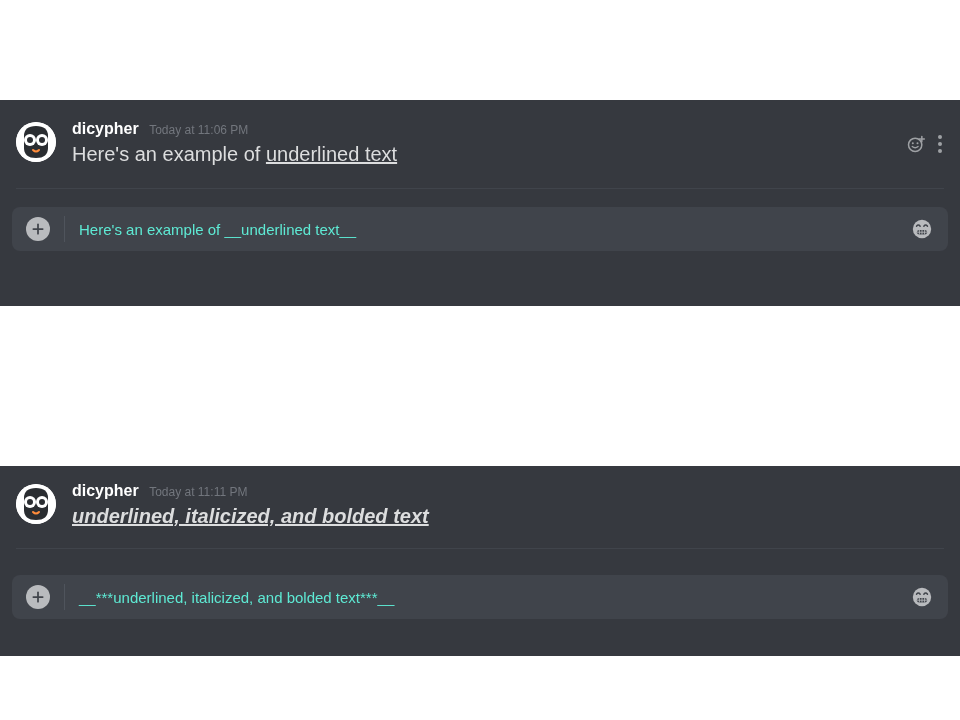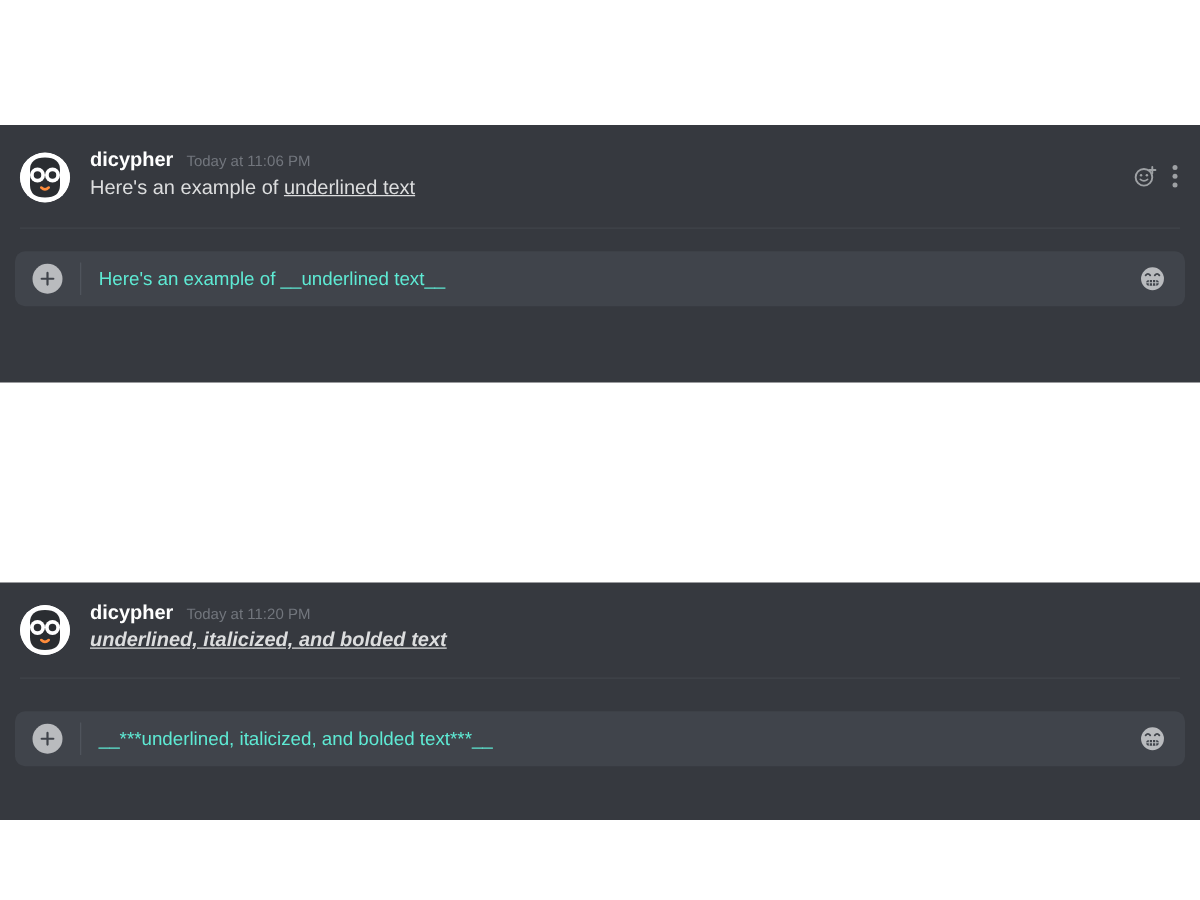--- a/index.html
+++ b/index.html
@@ -44,21 +44,21 @@
     font-size:16px;
   }
   .timestamp {
     color:#72767d;
     font-size:12px;
     font-weight:500;
     margin-left:6px;
   }
   .msg-body {
     color:#dcddde;
-    font-size:16px;
+    font-size:20px;
     line-height:1.4;
   }
   .msg-body u { text-decoration:underline; }
   .msg-body .uib { text-decoration:underline; font-style:italic; font-weight:700; }
 
   .divider {
     height:1px;
     background:#40444b;
     margin:0 16px;
   }
@@ -222,21 +222,21 @@
         <circle cx="14" cy="18" r="6" fill="#ffffff"></circle>
         <circle cx="26" cy="18" r="6" fill="#ffffff"></circle>
         <circle cx="14" cy="18" r="3" fill="#2a2d31"></circle>
         <circle cx="26" cy="18" r="3" fill="#2a2d31"></circle>
         <path d="M17 28 Q20 31 23 28" stroke="#ff8c3b" stroke-width="2" fill="none" stroke-linecap="round"></path>
       </svg>
     </div>
     <div class="msg-content">
       <div class="msg-header">
         <span class="username">dicypher</span>
-        <span class="timestamp">Today at 11:20 PM</span>
+        <span class="timestamp">Today at 11:11 PM</span>
       </div>
       <div class="msg-body">
         <span class="uib">underlined, italicized, and bolded text</span>
       </div>
     </div>
 
   </div>
 
   <div class="divider"></div>
 

